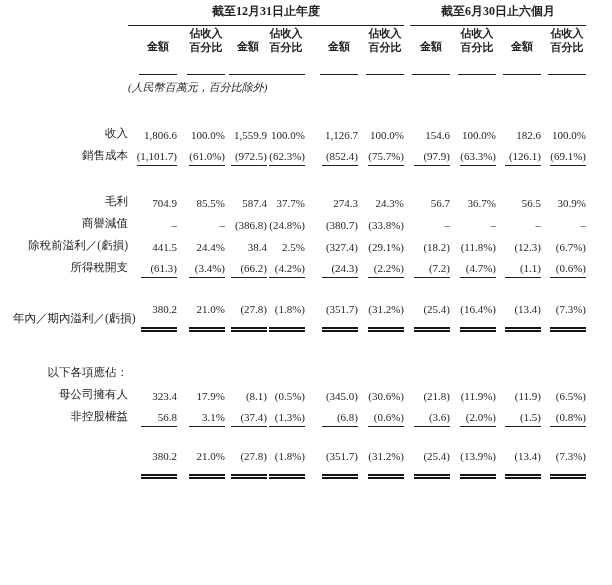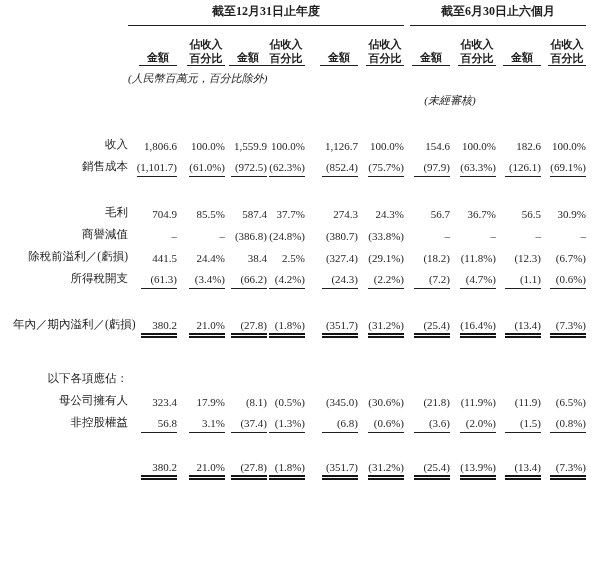--- a/index.html
+++ b/index.html
@@ -17,32 +17,32 @@
   col.c-lbl{width:115px;} col.c1{width:49px;} col.c2{width:48px;} col.c3{width:42px;}
   col.c4{width:38px;} col.c5{width:53px;} col.c6{width:46px;} col.c-gap{width:6px;}
   col.c7{width:40px;} col.c8{width:46px;} col.c9{width:45px;} col.c10{width:45px;}
 
   
   tr.group-row th { height:20px; vertical-align:bottom; }
   th.grp { font-weight:bold; text-align:center; border-bottom:1px solid #1f1f1f; padding-bottom:5px; font-size:12px; }
   tr.year-row th { height:24px; vertical-align:bottom; text-align:center; }
   .yr-u { display:inline-block; width:84px; text-align:center; font-weight:bold; border-bottom:1px solid #1f1f1f; padding-bottom:4px; font-size:11.5px; }
   tr.measure-row th { height:40px; vertical-align:bottom; text-align:right; }
-  .sub-u { display:inline-block; min-width:38px; text-align:center; font-weight:bold; border-bottom:1px solid #1f1f1f; padding-bottom:0; }
+  .sub-u { display:inline-block; min-width:38px; text-align:center; font-weight:bold; border-bottom:1px solid #1f1f1f; padding-bottom:20px; }
   .sub-u .line { display:block; line-height:14px; }
   tr.note-row th { height:24px; vertical-align:middle; font-style:italic; text-align:left; font-weight:normal; }
   tr.note-row2 th { height:20px; vertical-align:middle; font-style:italic; text-align:center; font-weight:normal; }
 
   
   tbody tr.data { height:22px; }
   td.lbl { text-align:right; vertical-align:bottom; padding-bottom:4px; font-size:11.5px; }
   td.num { text-align:right; vertical-align:bottom; padding-bottom:4px; }
   td.num .v { display:inline-block; min-width:36px; text-align:right; }
   tr.rule-single td.num .v { border-bottom:1.5px solid #1f1f1f; padding-bottom:3px; margin-bottom:-3px; }
-  tr.rule-double td.num .v { border-bottom:5px double #141414; padding-bottom:2px; margin-bottom:-6px; }
+  tr.rule-double td.num .v { border-bottom:5px double #141414; padding-bottom:12px; margin-bottom:-6px; }
   tr.spacer td { height:24px; }
 </style>
 </head>
 <body>
 
 <div class="page">
 
   <table>
     <colgroup>
       <col class="c-lbl">
@@ -76,25 +76,20 @@
         <th></th>
         <th><span class="sub-u">金額</span></th>
         <th><span class="sub-u pct"><span class="line">佔收入</span><span class="line">百分比</span></span></th>
         <th><span class="sub-u">金額</span></th>
         <th><span class="sub-u pct"><span class="line">佔收入</span><span class="line">百分比</span></span></th>
       </tr>
       <tr class="note-row">
         <th></th>
         <th colspan="11">(人民幣百萬元，百分比除外)</th>
       </tr>
-      <tr class="note-row2">
-        <th colspan="7"></th>
-        <th colspan="3">(未經審核)</th>
-        <th colspan="2"></th>
-      </tr>
     </thead>
     <tbody>
       <tr class="spacer">
           <td colspan="12"></td>
         </tr>
 
     <tr class="data">
           <td class="lbl">收入</td>
           <td class="num"><span class="v">1,806.6</span></td>
           <td class="num"><span class="v">100.0%</span></td>

